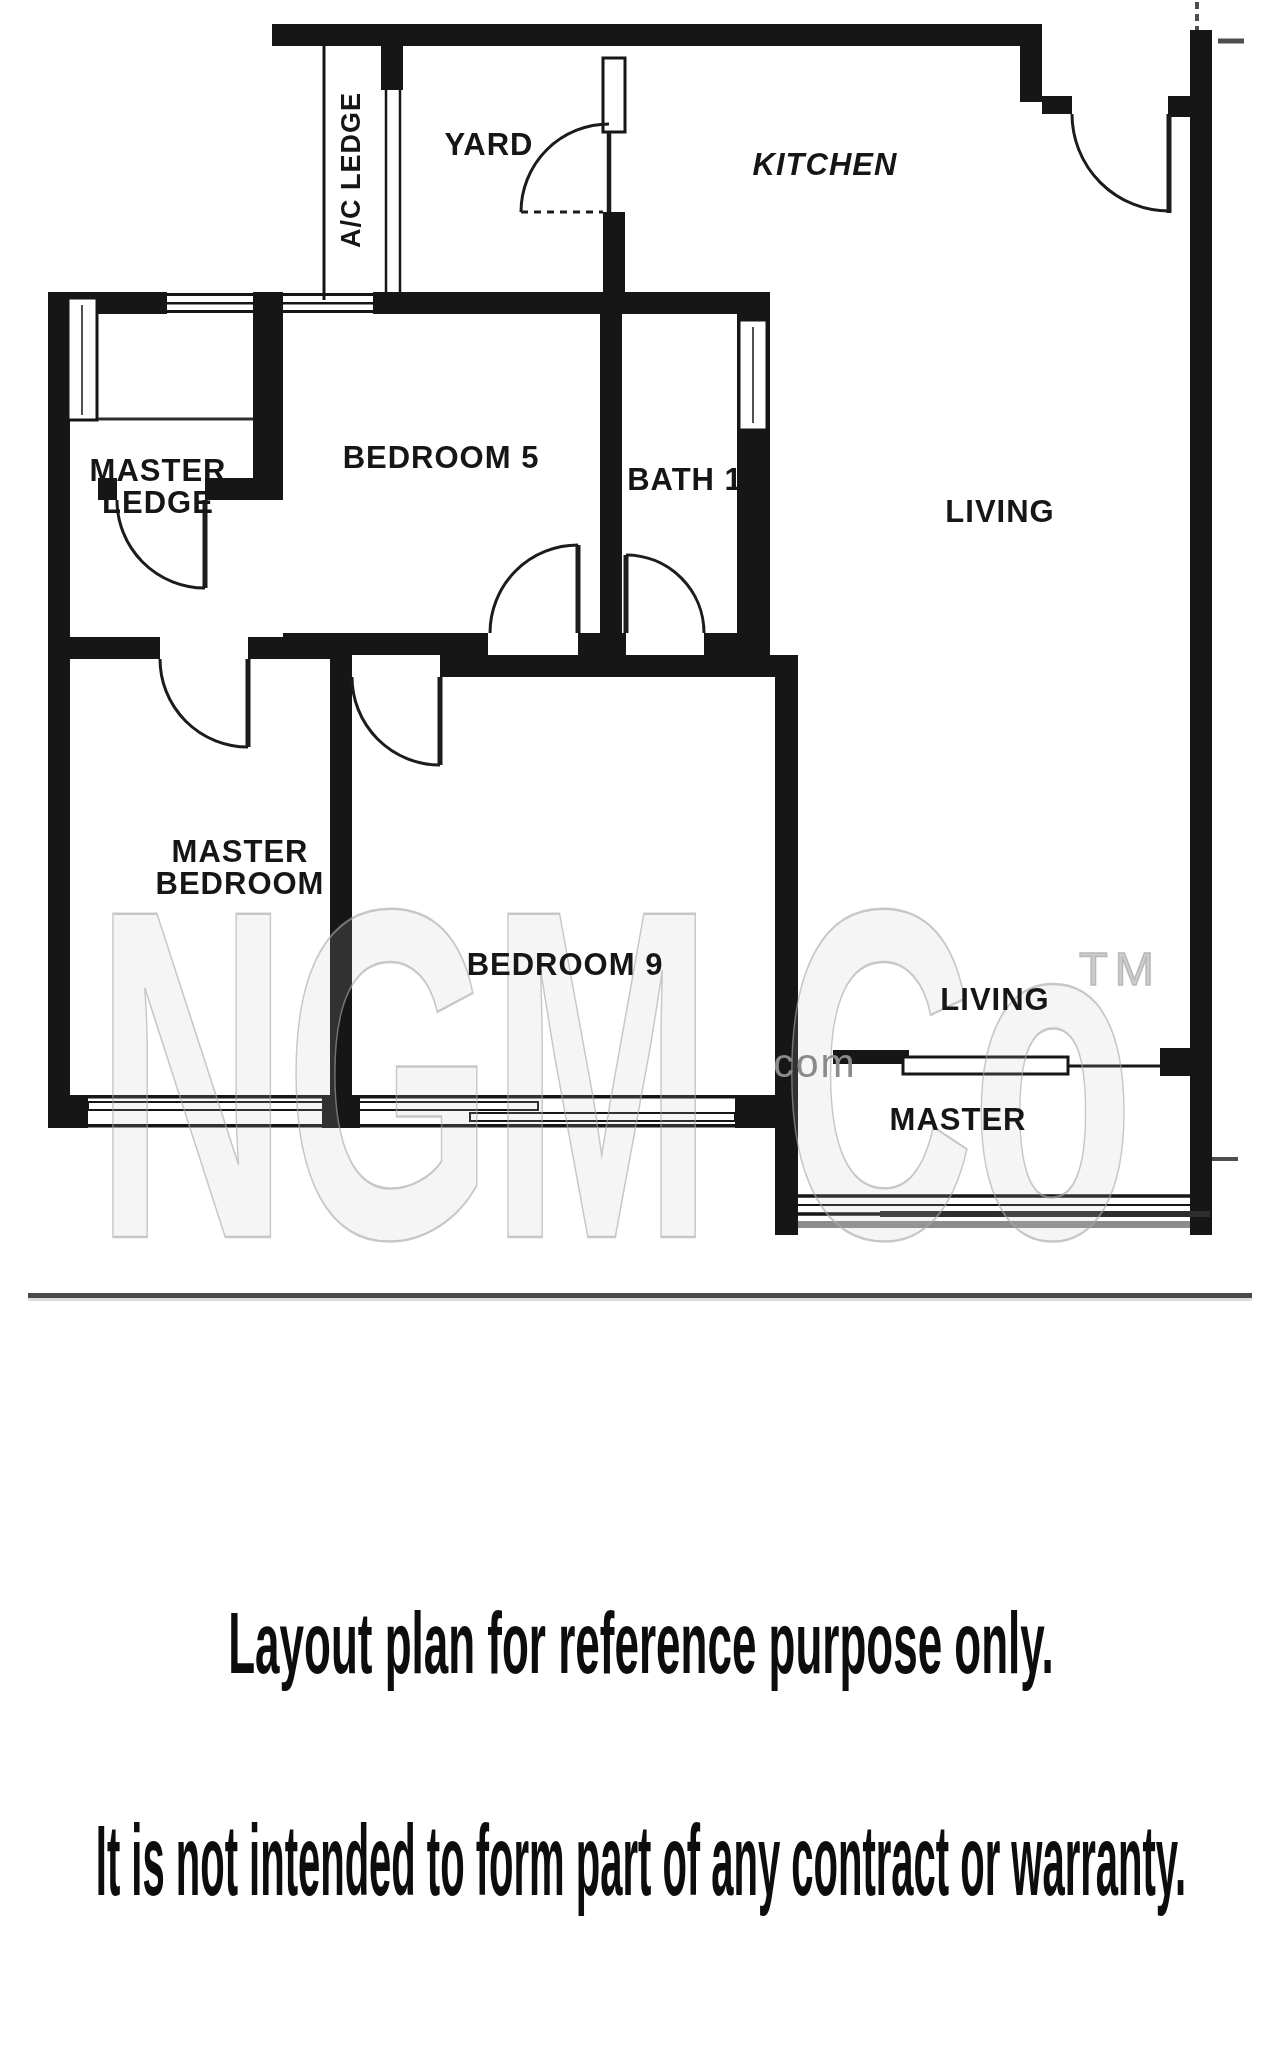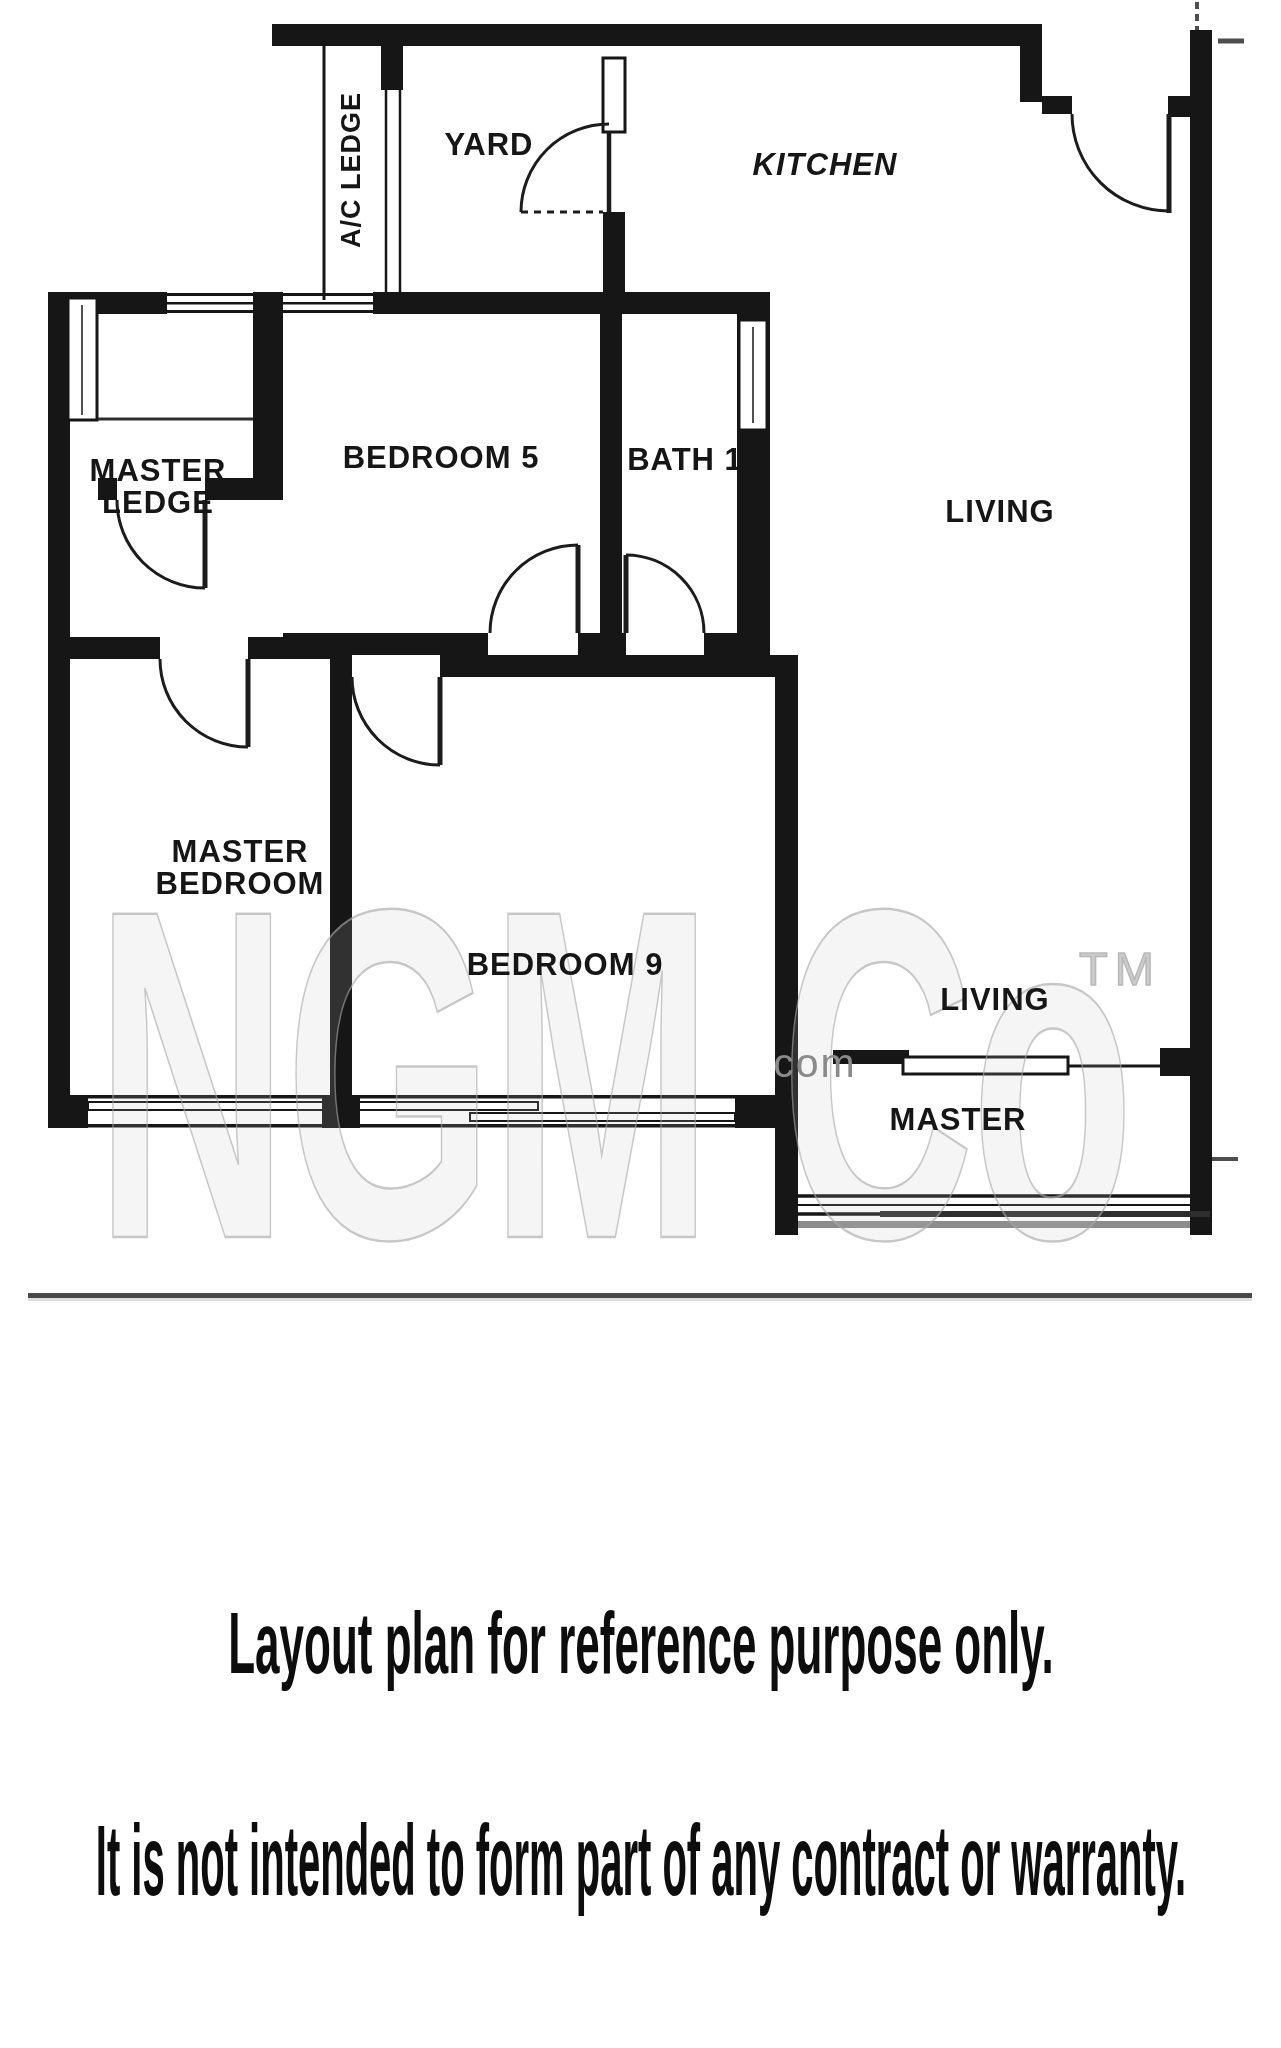--- a/index.html
+++ b/index.html
@@ -204,21 +204,21 @@
 
   <div class="layer">
     <div class="room-label small rot" style="left:352px;top:170px;">A/C LEDGE</div>
     <div class="room-label" style="left:489px;top:145px;">YARD</div>
     <div class="room-label" style="left:825px;top:165px;font-style:italic;">KITCHEN</div>
     <div class="room-label" style="left:158px;top:487px;">
       <div>MASTER</div>
       <div>LEDGE</div>
     </div>
     <div class="room-label" style="left:441px;top:458px;">BEDROOM 5</div>
-    <div class="room-label" style="left:685px;top:460px;">BATH 1</div>
+    <div class="room-label" style="left:685px;top:480px;">BATH 1</div>
     <div class="room-label" style="left:1000px;top:512px;">LIVING</div>
     <div class="room-label" style="left:240px;top:868px;">
       <div>MASTER</div>
       <div>BEDROOM</div>
     </div>
     <div class="room-label" style="left:565px;top:965px;">BEDROOM 9</div>
     <div class="room-label" style="left:995px;top:1000px;">LIVING</div>
     <div class="room-label" style="left:958px;top:1120px;">MASTER</div>
   </div>
 

